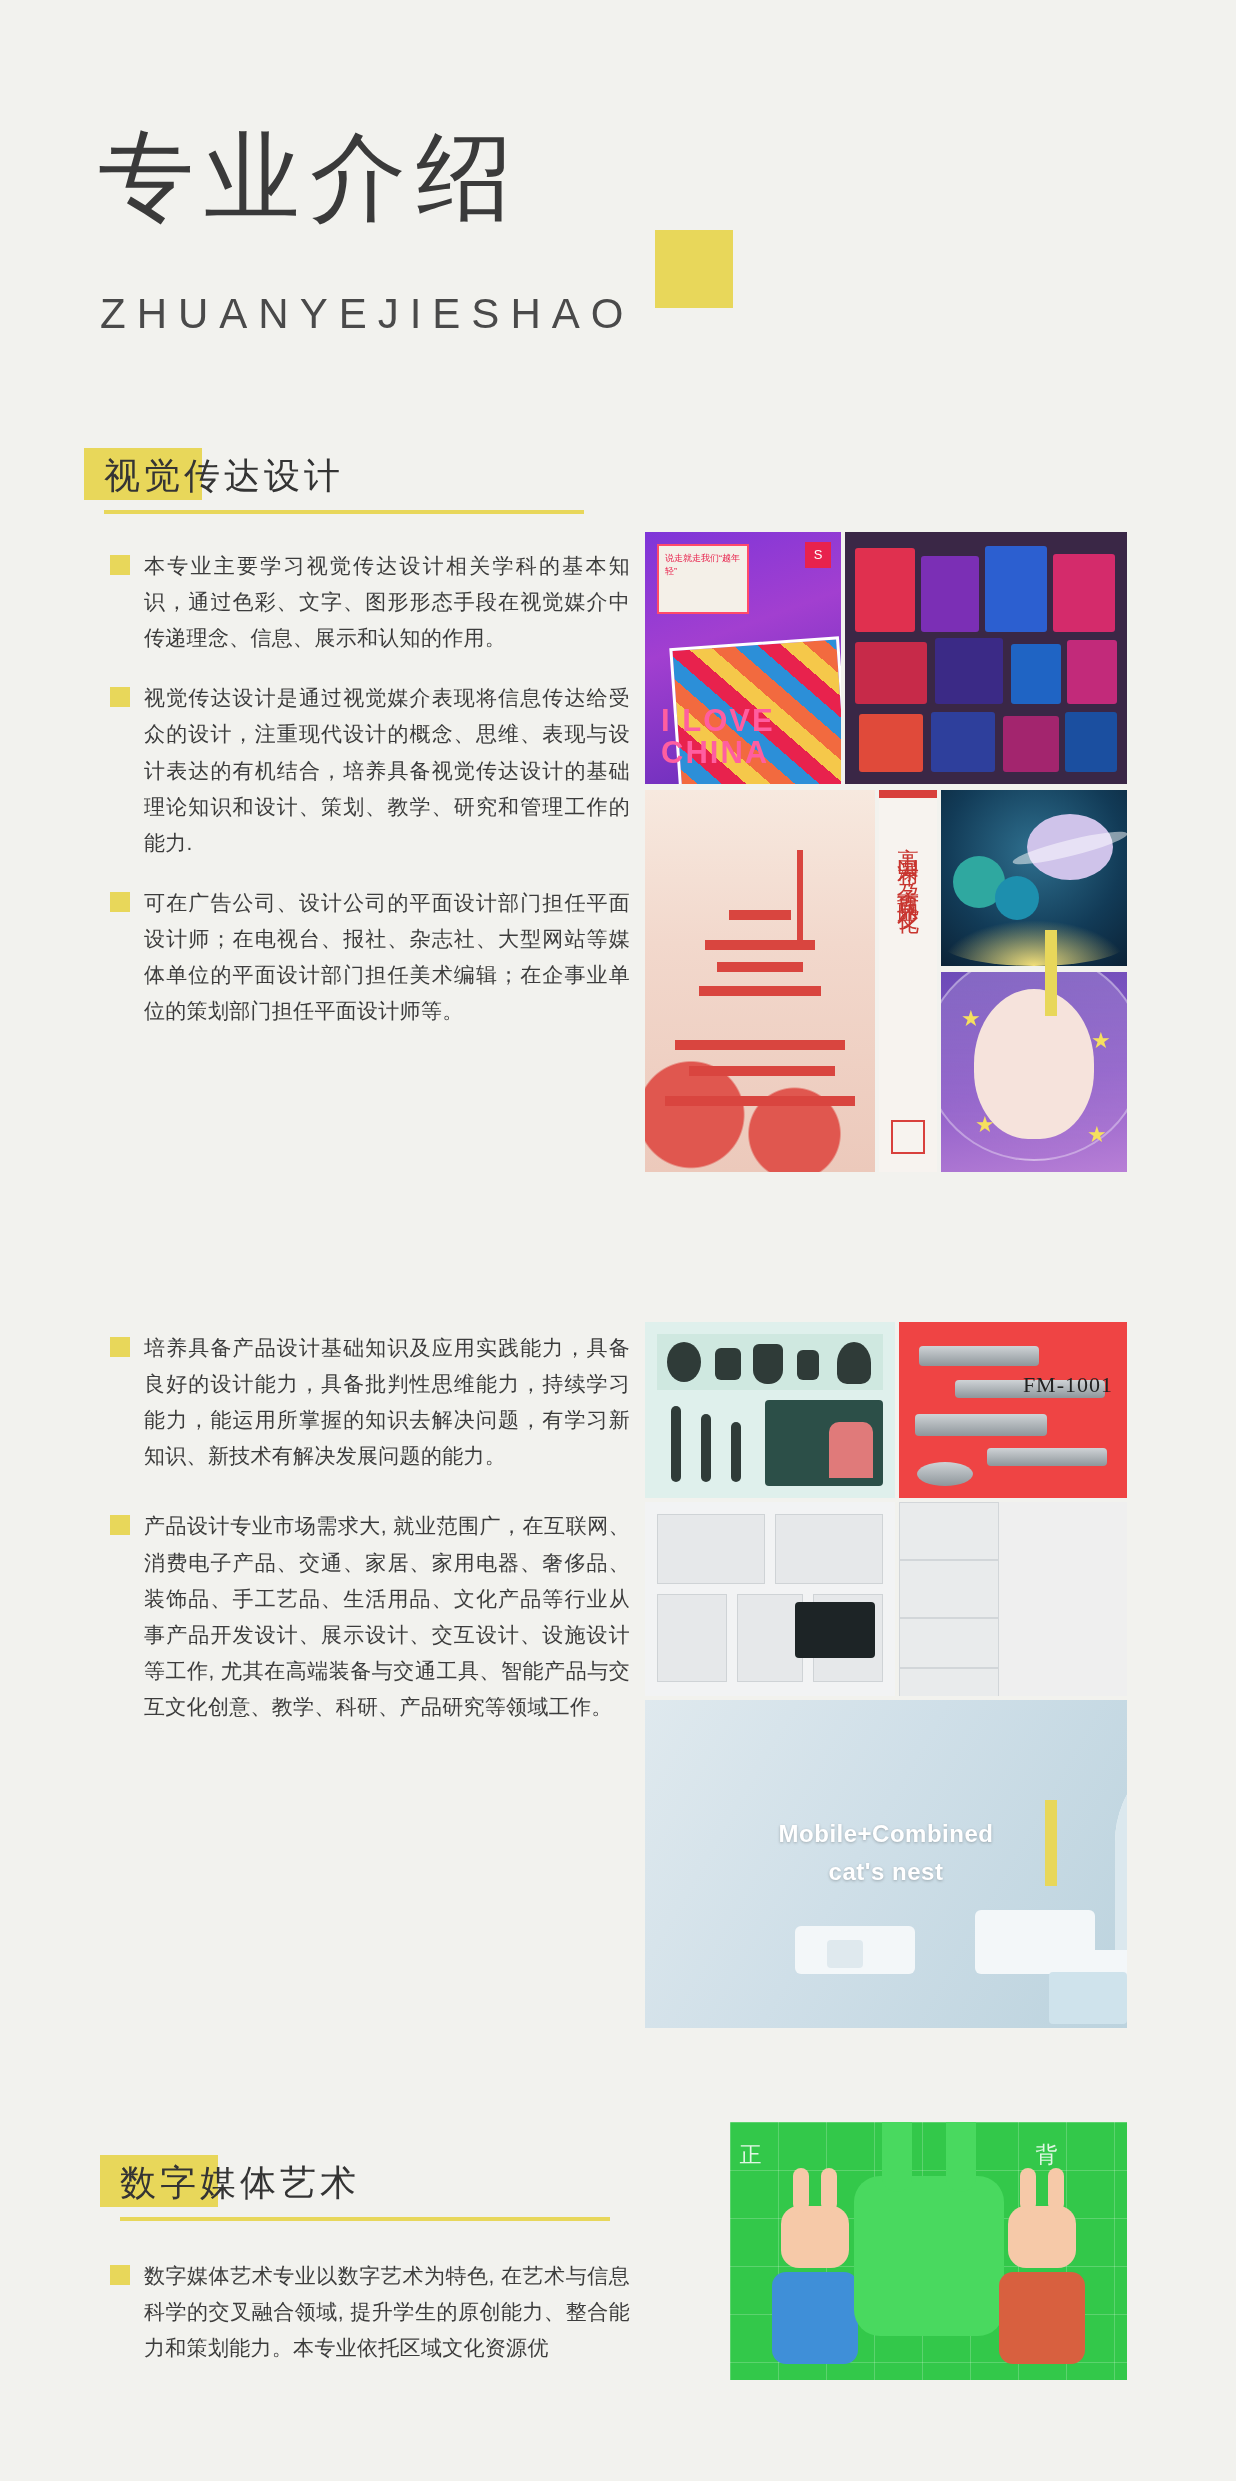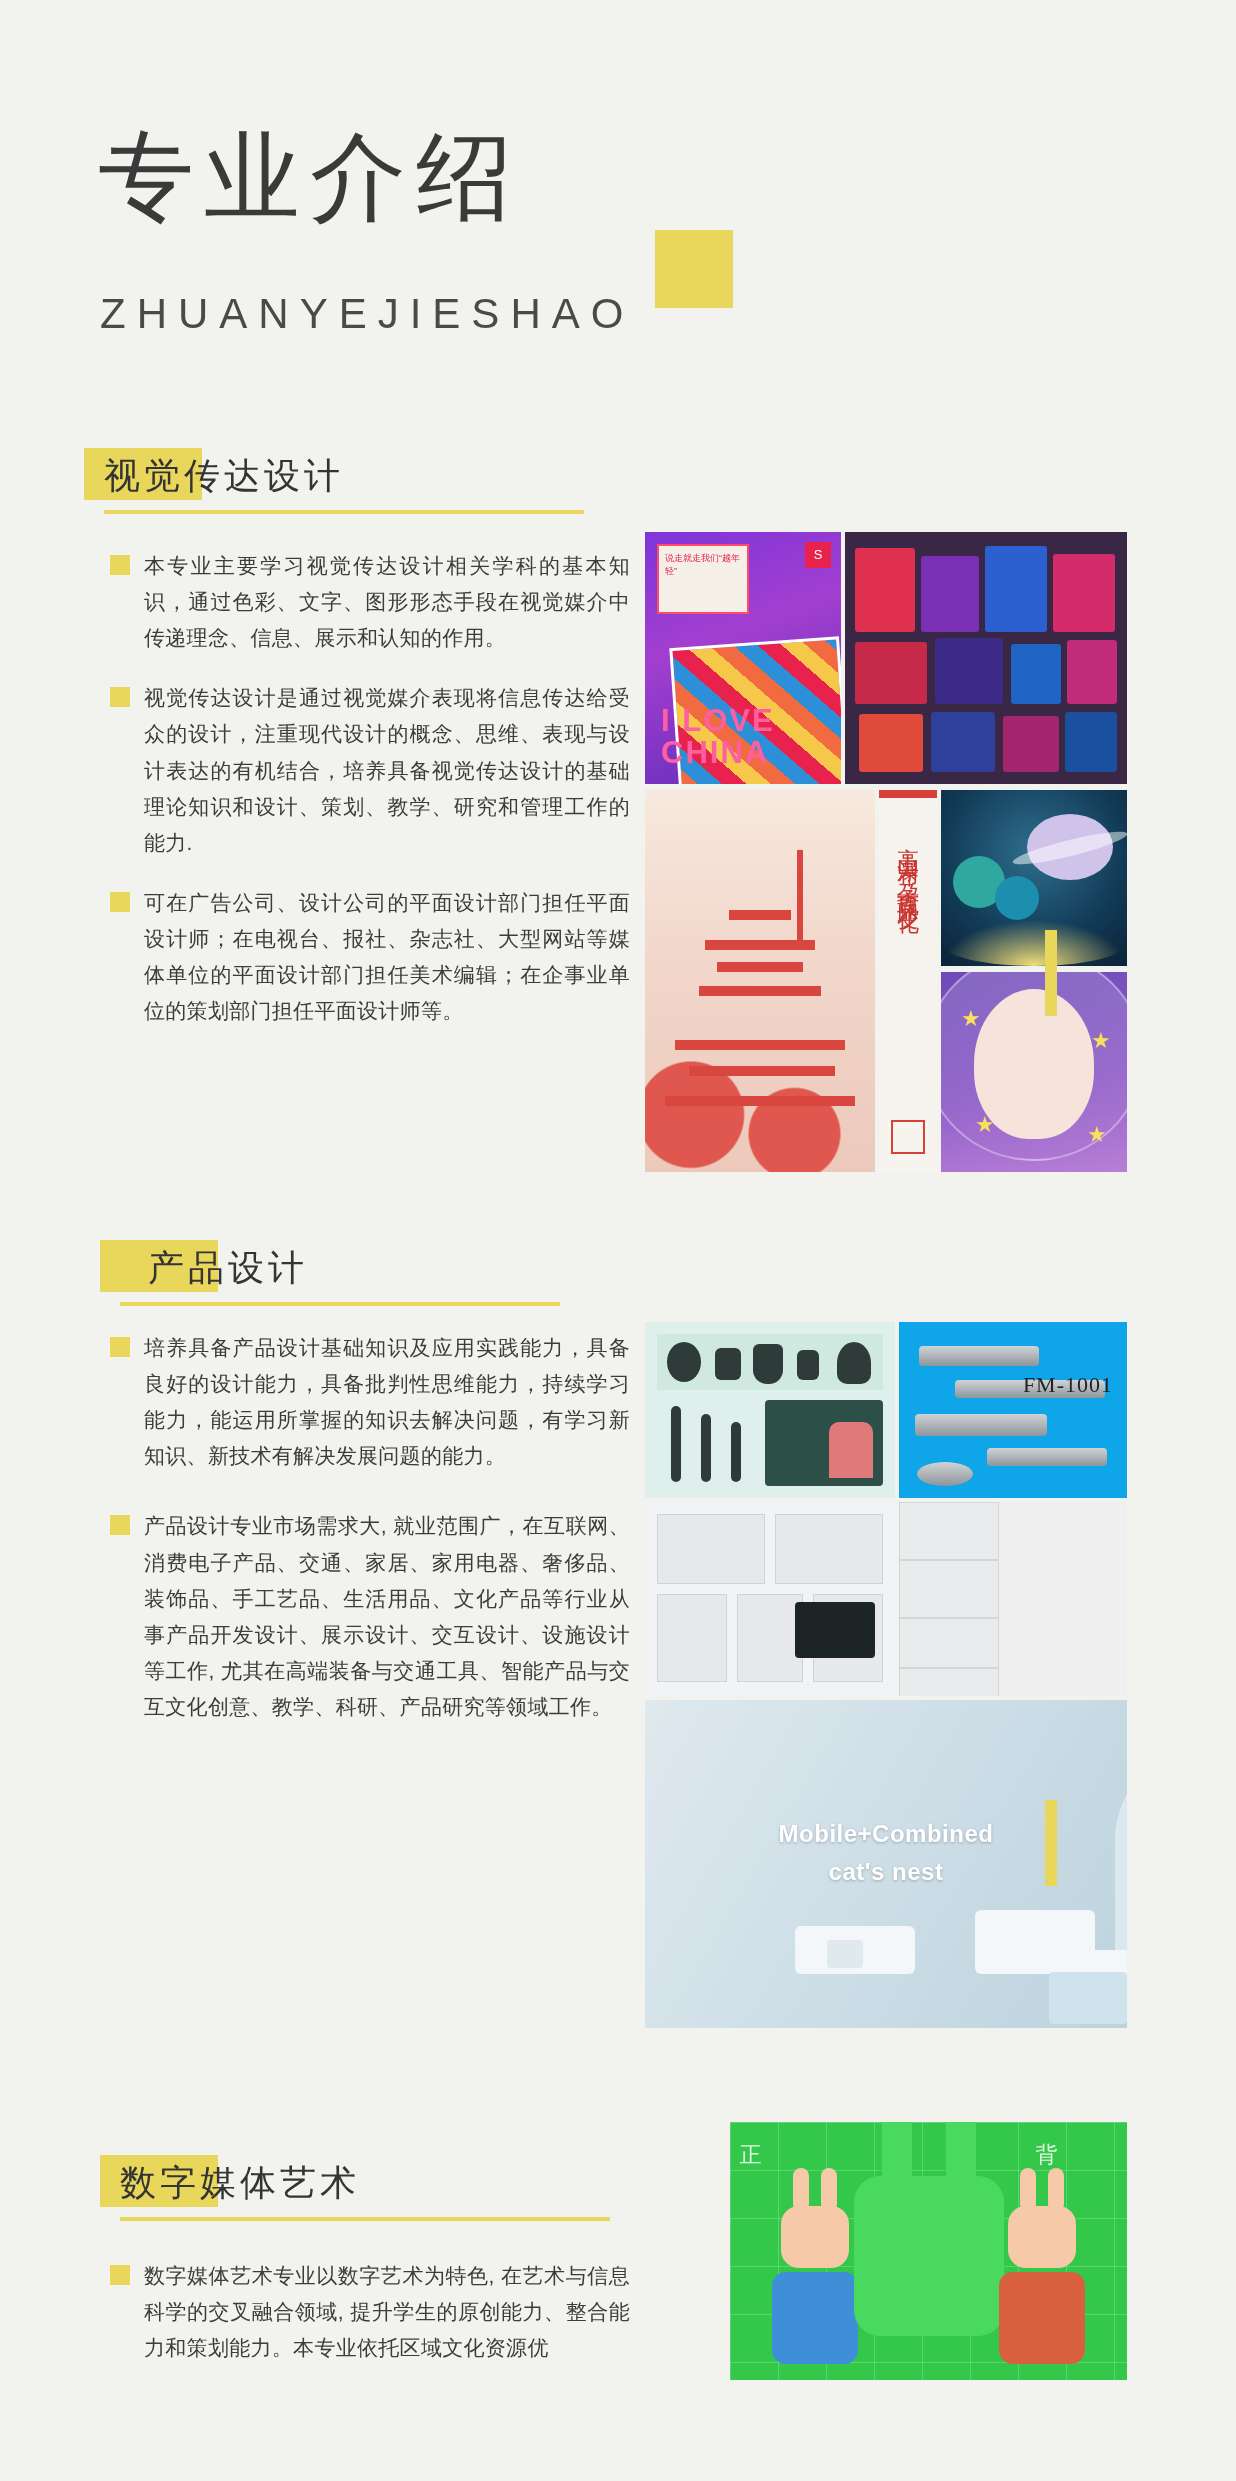--- a/index.html
+++ b/index.html
@@ -129,21 +129,21 @@
     width:220px; height:210px; border-radius:50%;
     background:linear-gradient(180deg,rgba(255,255,255,.18),rgba(255,255,255,0));
     border:2px solid rgba(255,255,255,.35);
   }
   .star { position:absolute; color:#f6e05e; font-size:22px; }
 
   
   .pd1 { background:#dff0ec; }
   .pd1 .shelf { position:absolute; background:#bfe0d8; }
   .pd1 .obj { position:absolute; background:#2f3b38; border-radius:6px; }
-  .pd2 { background:#0ea5e9; }
+  .pd2 { background:#ef4444; }
   .pd2 .rod { position:absolute; background:linear-gradient(180deg,#cfd3d6,#8e969b); border-radius:4px; }
   .pd2 .label {
     position:absolute; right:14px; top:50px; color:#222; font-size:22px;
     font-family:"Liberation Serif", serif; letter-spacing:1px;
   }
   .pd3 { background:#f2f3f4; }
   .pd3 .sketch { position:absolute; background:#e6e8ea; border:1px solid #cfd3d6; }
   .pd4 { background:#efefef; }
   .pd5 {
     background:linear-gradient(120deg,#dfe9ee 0%,#cfdfe8 45%,#bcd3de 100%);
@@ -271,25 +271,20 @@
     <div class="hair"></div>
     <div class="face"></div>
     <span class="star" style="left:20px; top:34px;">★</span>
     <span class="star" style="left:150px; top:56px;">★</span>
     <span class="star" style="left:34px; top:140px;">★</span>
     <span class="star" style="left:146px; top:150px;">★</span>
   </div>
 
   <div class="edge" style="top:930px; height:86px;"></div>
 
-  <div class="sec-head" style="left:100px; top:1240px; width:450px; height:70px;">
-    <div class="chip"></div>
-    <div class="label" style="left:48px;">产品设计</div>
-    <div class="rule" style="width:440px;"></div>
-  </div>
 
   <div class="bullets" style="left:110px; top:1330px; width:520px;">
     <div class="bullet">
       <span class="sq"></span>
       <p>培养具备产品设计基础知识及应用实践能力，具备良好的设计能力，具备批判性思维能力，持续学习能力，能运用所掌握的知识去解决问题，有学习新知识、新技术有解决发展问题的能力。</p>
     </div>
     <div class="bullet" style="margin-top:34px;">
       <span class="sq"></span>
       <p>产品设计专业市场需求大, 就业范围广，在互联网、消费电子产品、交通、家居、家用电器、奢侈品、装饰品、手工艺品、生活用品、文化产品等行业从事产品开发设计、展示设计、交互设计、设施设计等工作, 尤其在高端装备与交通工具、智能产品与交互文化创意、教学、科研、产品研究等领域工作。</p>
     </div>

